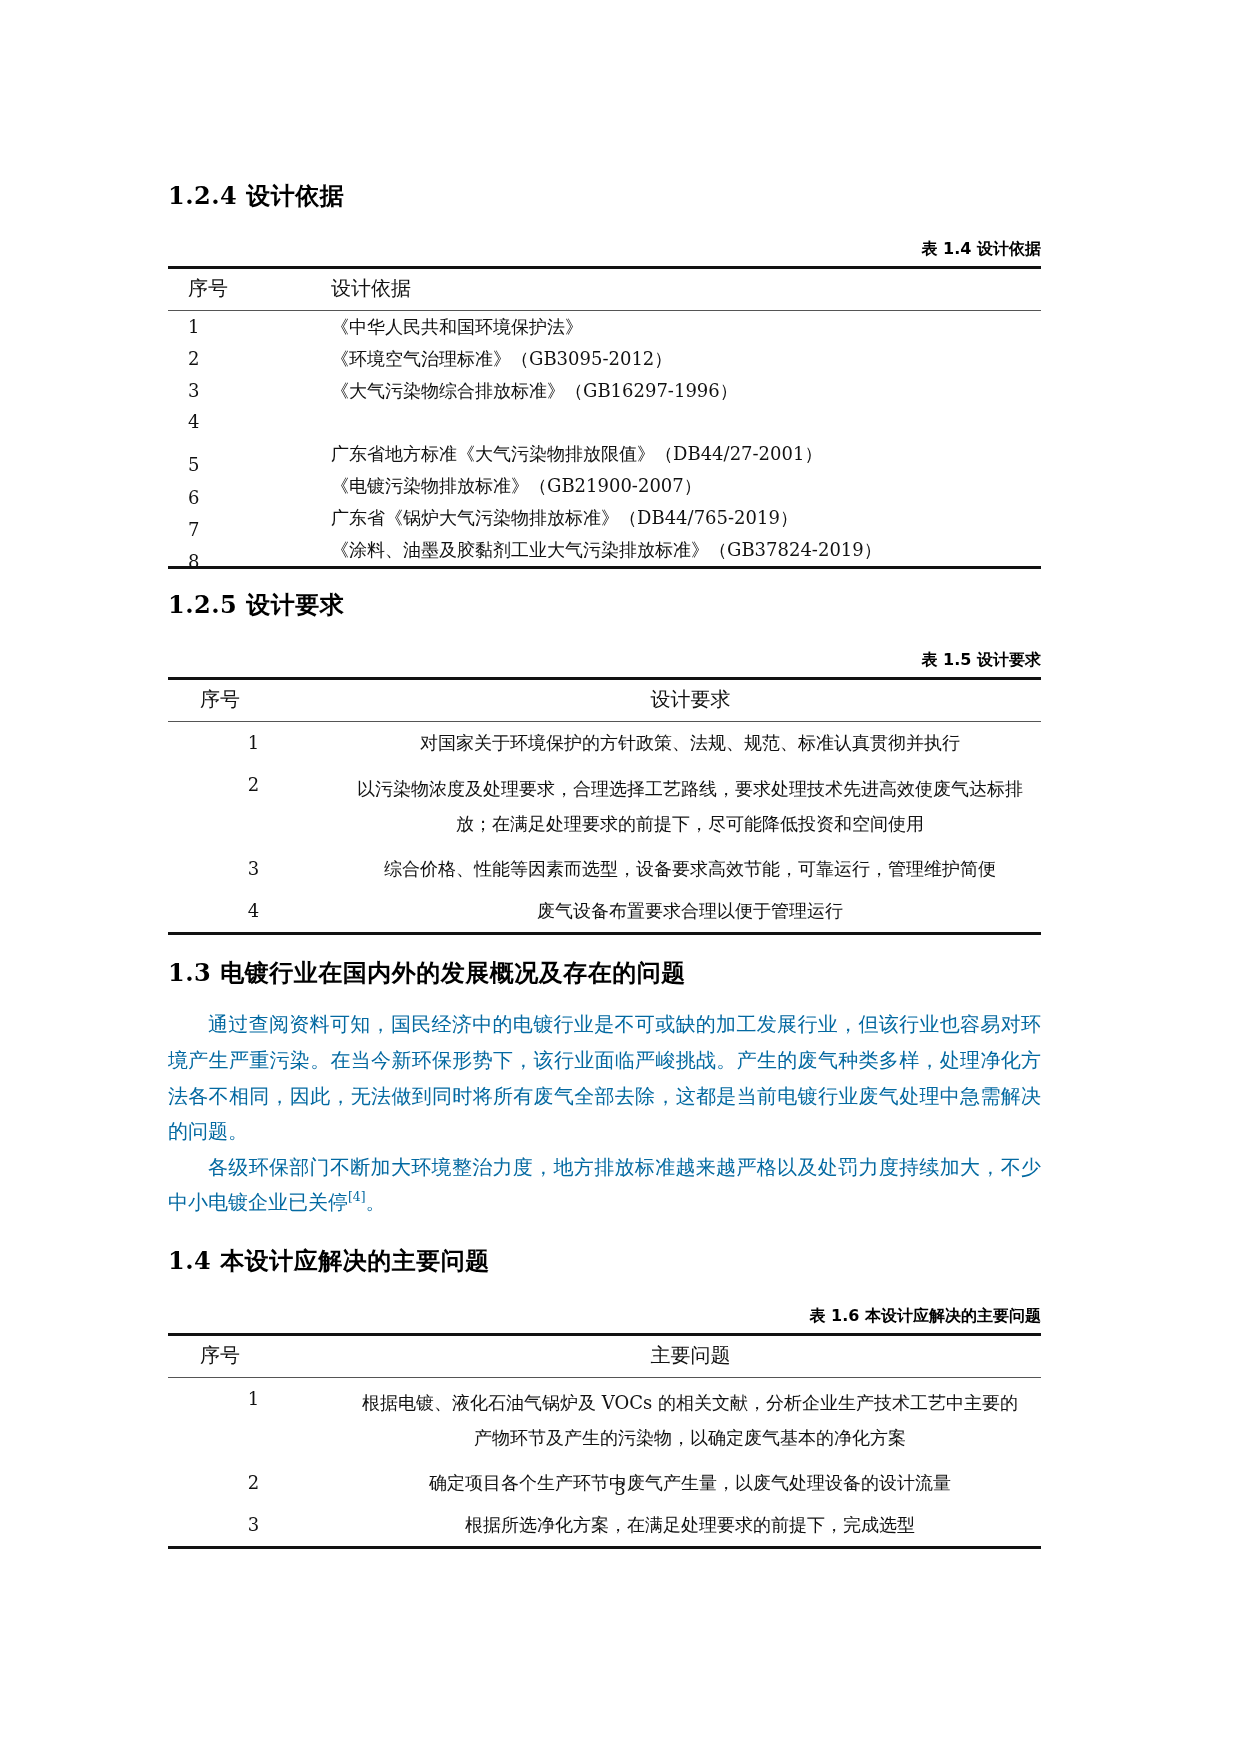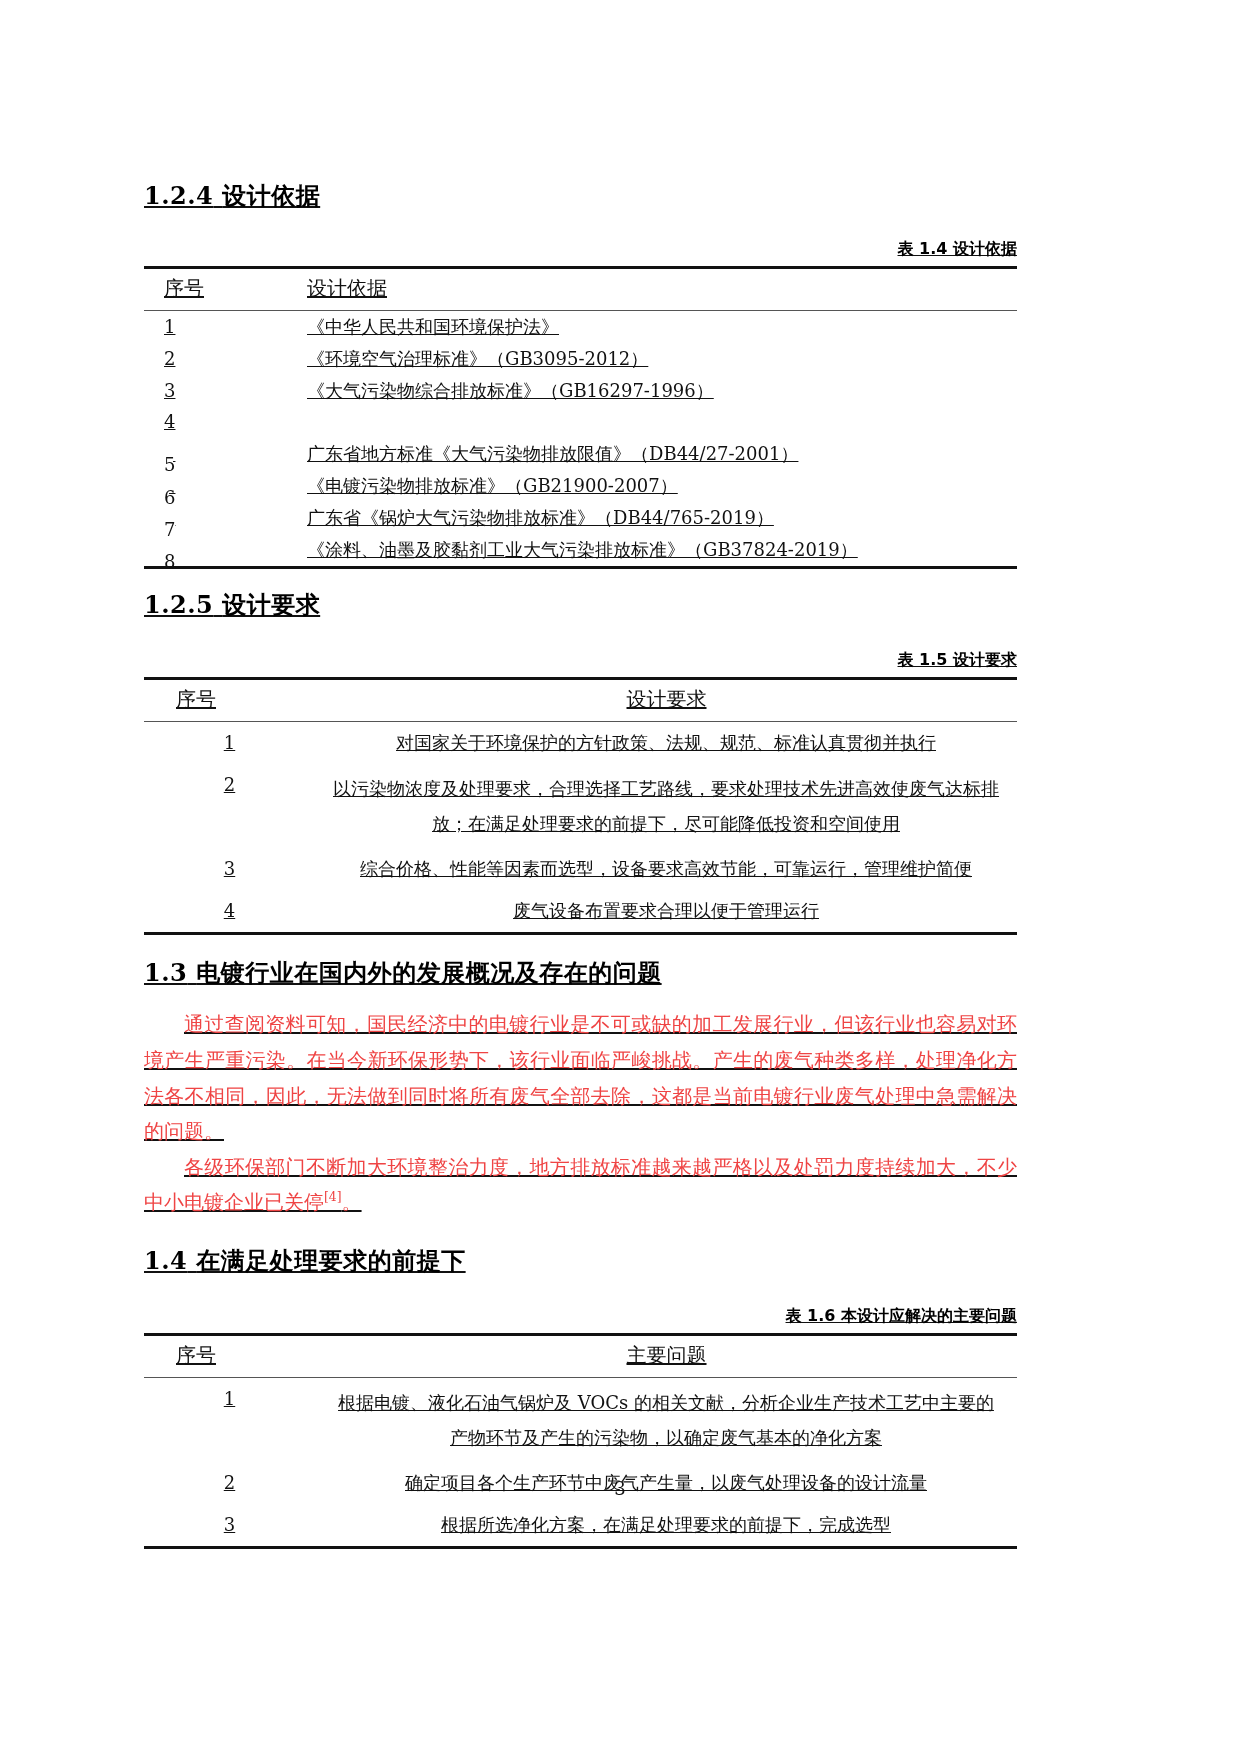--- a/index.html
+++ b/index.html
@@ -12,24 +12,23 @@
     width: 1240px;
     height: 1754px;
     margin: 0 auto;
     background: #ffffff;
     font-family: "DejaVu Serif", "Liberation Serif", serif;
     color: #111111;
     box-sizing: border-box;
   }
   .content {
     position: absolute;
-    left: 144px;
+    left: 168px;
     top: 0;
     width: 873px;
-    text-decoration: underline;
   }
 
   
   h2.section-heading {
     font-family: "DejaVu Sans", "Liberation Sans", sans-serif;
     font-weight: bold;
     font-size: 24px;
     letter-spacing: 0.5px;
     margin: 0;
     padding: 0;
@@ -103,21 +102,21 @@
   .vmid { vertical-align: middle; }
 
   
   p.body-par {
     font-size: 20px;
     line-height: 1.78;
     margin: 0;
     text-align: justify;
     text-justify: inter-ideograph;
     text-indent: 2em;
-    color: #ef4444;
+    color: #0369a1;
   }
   sup.ref {
     font-size: 0.62em;
     vertical-align: super;
     line-height: 0;
   }
 
   
   .sp-h1 { height: 182px; }
   .sp-a  { height: 28px; }
@@ -254,21 +253,21 @@
     <div class="sp-e"></div>
 
     <p class="body-par">通过查阅资料可知，国民经济中的电镀行业是不可或缺的加工发展行业，但该行业也容易对环境产生严重污染。在当今新环保形势下，该行业面临严峻挑战。产生的废气种类多样，处理净化方法各不相同，因此，无法做到同时将所有废气全部去除，这都是当前电镀行业废气处理中急需解决的问题。</p>
 
     <p class="body-par"><span>各级环保部门不断加大环境整治力度，地方排放标准越来越严格以及处罚力度持续加大，不少中小电镀企业已关停</span><sup class="ref">[4]</sup><span>。</span></p>
 
     <div class="sp-f"></div>
 
     <h2 class="section-heading">
       <span class="num">1.4</span>
-      <span>在满足处理要求的前提下</span>
+      <span>本设计应解决的主要问题</span>
     </h2>
 
     <div class="sp-c"></div>
 
     <div class="table-caption">表 1.6 本设计应解决的主要问题</div>
 
     <div class="tbl-wrap">
       <table class="doc-table t16">
         <thead class="tbl-head">
           <tr>

